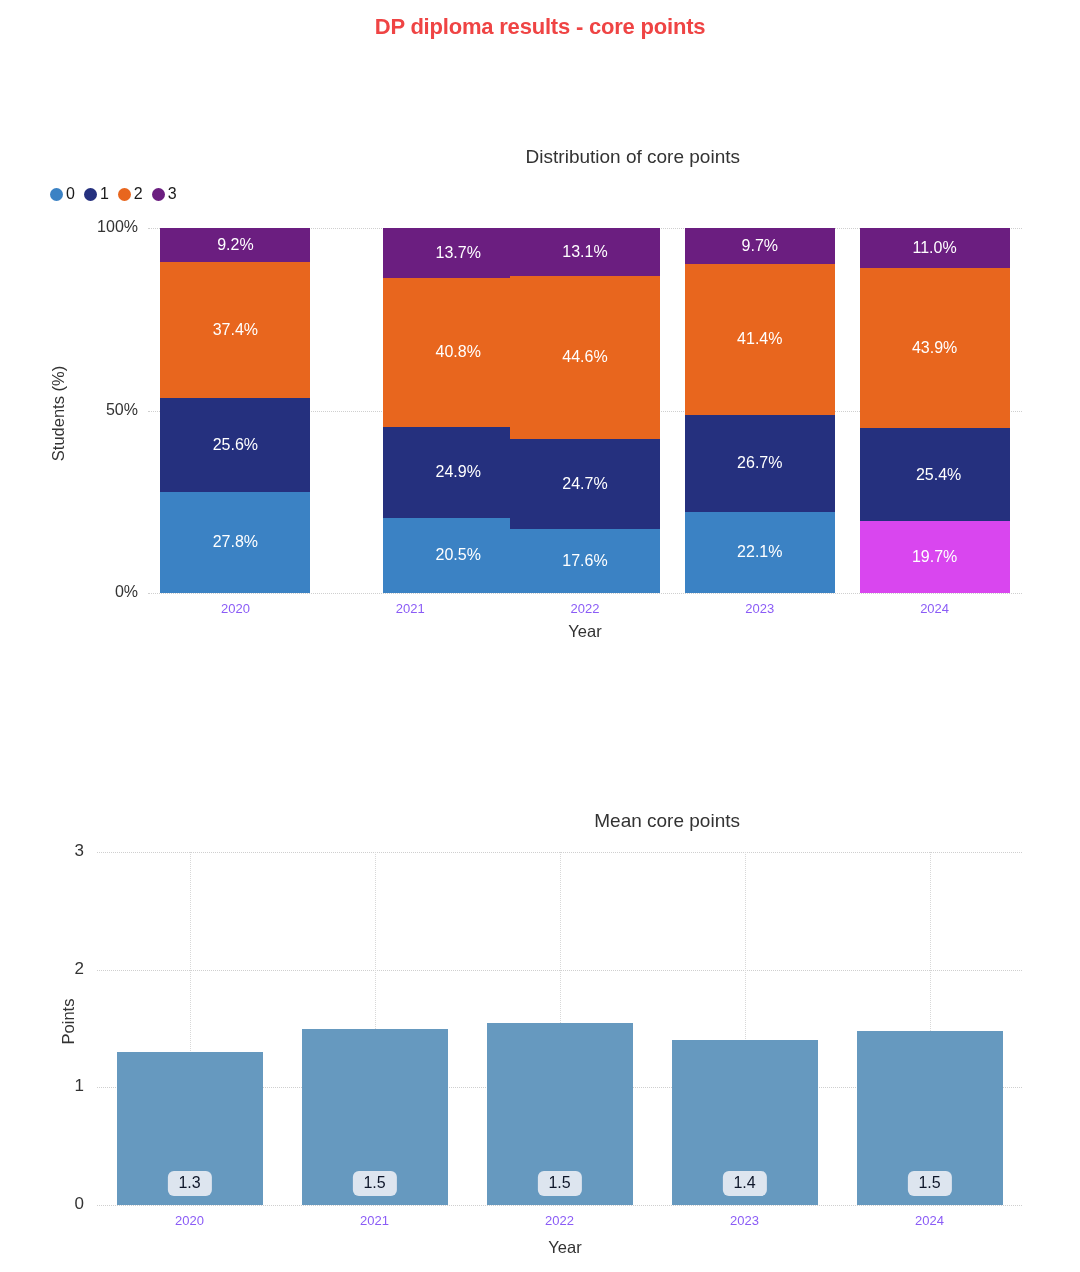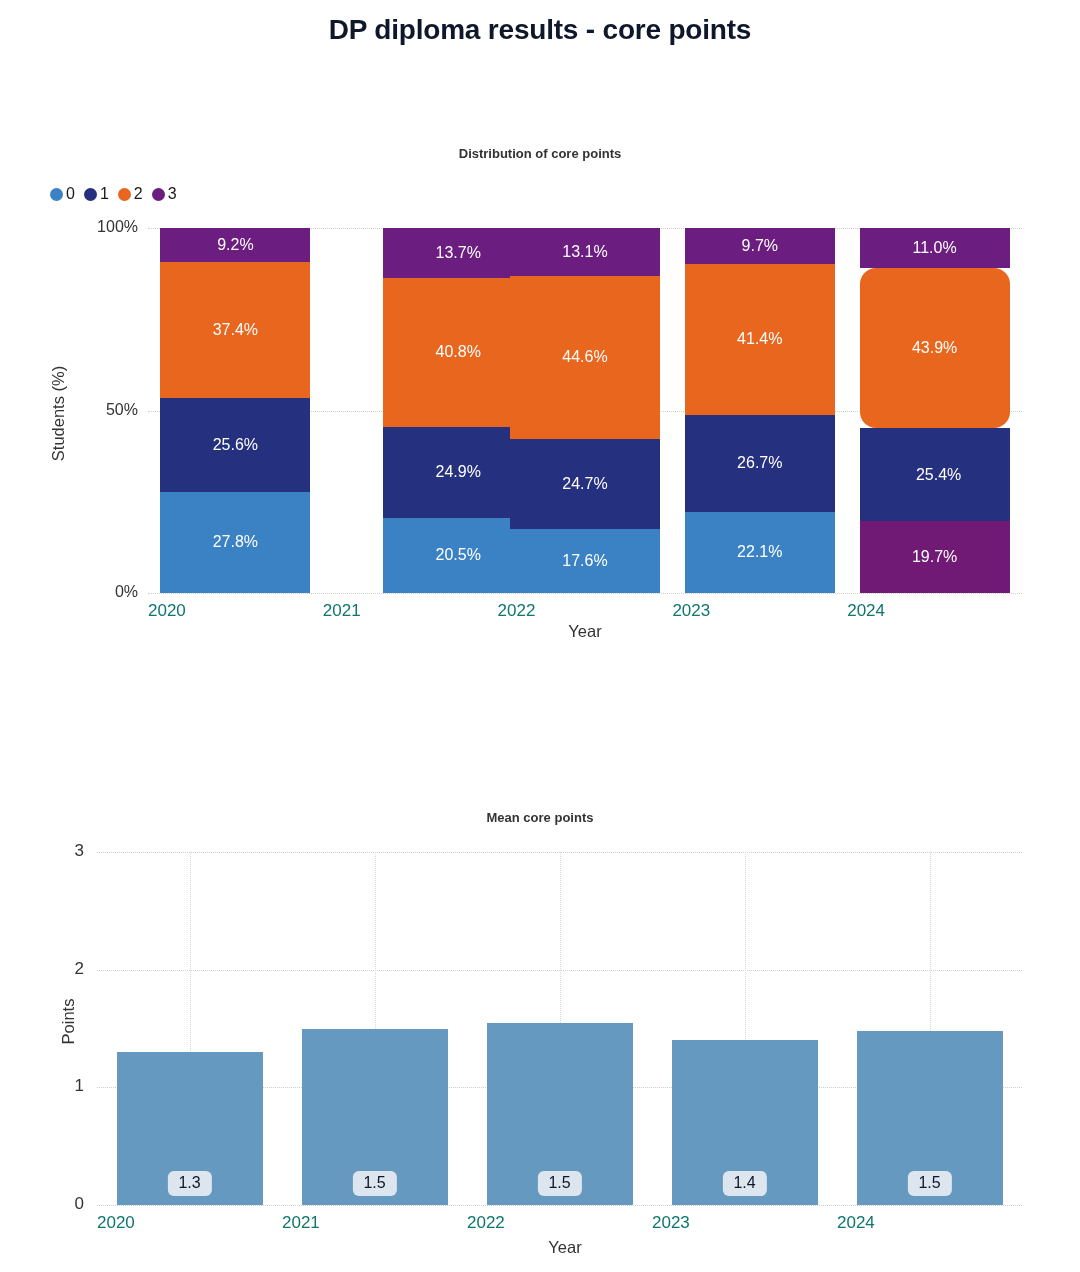--- a/index.html
+++ b/index.html
@@ -16,32 +16,32 @@
     position: relative;
   }
 
   
   #page-title {
     position: absolute;
     left: 0;
     top: 14px;
     width: 1080px;
     text-align: center;
-    font-size: 28px;
+    font-size: 22px;
     font-weight: bold;
-    color: #0f172a;
+    color: #ef4444;
     letter-spacing: -0.2px;
   }
 
   .fig-title {
     position: absolute;
-    text-align: center;
-    font-size: 13px;
+    text-align: right;
+    font-size: 19px;
     color: #333333;
-    font-weight: bold;
+    font-weight: normal;
     white-space: nowrap;
   }
 
   
   #legend {
     position: absolute;
     left: 50px;
     top: 185px;
     display: flex;
     align-items: center;
@@ -97,22 +97,23 @@
   .y-tick-1 {
     position: absolute;
     right: 1022px;
     text-align: right;
     font-size: 16px;
     color: #333;
     width: 120px;
   }
   .x-tick {
     position: absolute;
-    font-size: 17px;
-    color: #0f766e;
+    text-align: center;
+    font-size: 13px;
+    color: #8b5cf6;
   }
   .axis-title-x {
     position: absolute;
     text-align: center;
     font-size: 16.5px;
     color: #333;
     width: 120px;
   }
   .axis-title-y {
     position: absolute;
@@ -212,23 +213,23 @@
       <div class="stack-seg" style="height: 17.6%; background: rgb(59, 130, 196);">17.6%</div>
     </div>
     <div class="stack-col" style="left: 536.8px; width: 150px; justify-content: center;">
       <div class="stack-seg" style="height: 9.7%; background: rgb(107, 30, 128);">9.7%</div>
       <div class="stack-seg" style="height: 41.4%; background: rgb(232, 102, 30);">41.4%</div>
       <div class="stack-seg" style="height: 26.7%; background: rgb(37, 48, 126);">26.7%</div>
       <div class="stack-seg" style="height: 22.1%; background: rgb(59, 130, 196);">22.1%</div>
     </div>
     <div class="stack-col" style="left: 711.6px; width: 150px;">
       <div class="stack-seg" style="height: 11%; background: rgb(107, 30, 128);">11.0%</div>
-      <div class="stack-seg" style="height: 43.9%; background: rgb(232, 102, 30); border-radius: 16px;">43.9%</div>
+      <div class="stack-seg" style="height: 43.9%; background: rgb(232, 102, 30);">43.9%</div>
       <div class="stack-seg" style="height: 25.4%; background: rgb(37, 48, 126); padding-left: 8px;">25.4%</div>
-      <div class="stack-seg" style="height: 19.7%; background: #701a75;">19.7%</div>
+      <div class="stack-seg" style="height: 19.7%; background: #d946ef;">19.7%</div>
     </div>
   </div>
 
 <div id="chart1-xticks">
     <div class="x-tick" style="left: 148px; top: 601px; width: 174.8px;">2020</div>
     <div class="x-tick" style="left: 322.8px; top: 601px; width: 174.8px;">2021</div>
     <div class="x-tick" style="left: 497.6px; top: 601px; width: 174.8px;">2022</div>
     <div class="x-tick" style="left: 672.4px; top: 601px; width: 174.8px;">2023</div>
     <div class="x-tick" style="left: 847.2px; top: 601px; width: 174.8px;">2024</div>
   </div>

